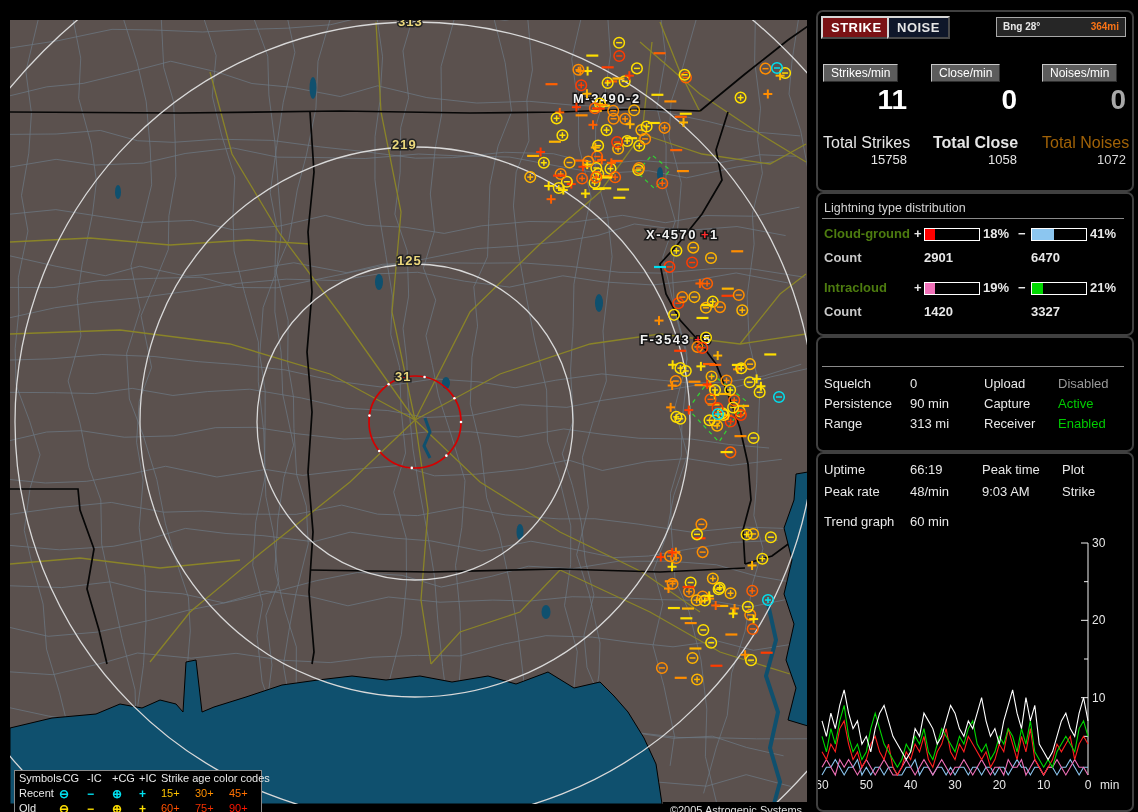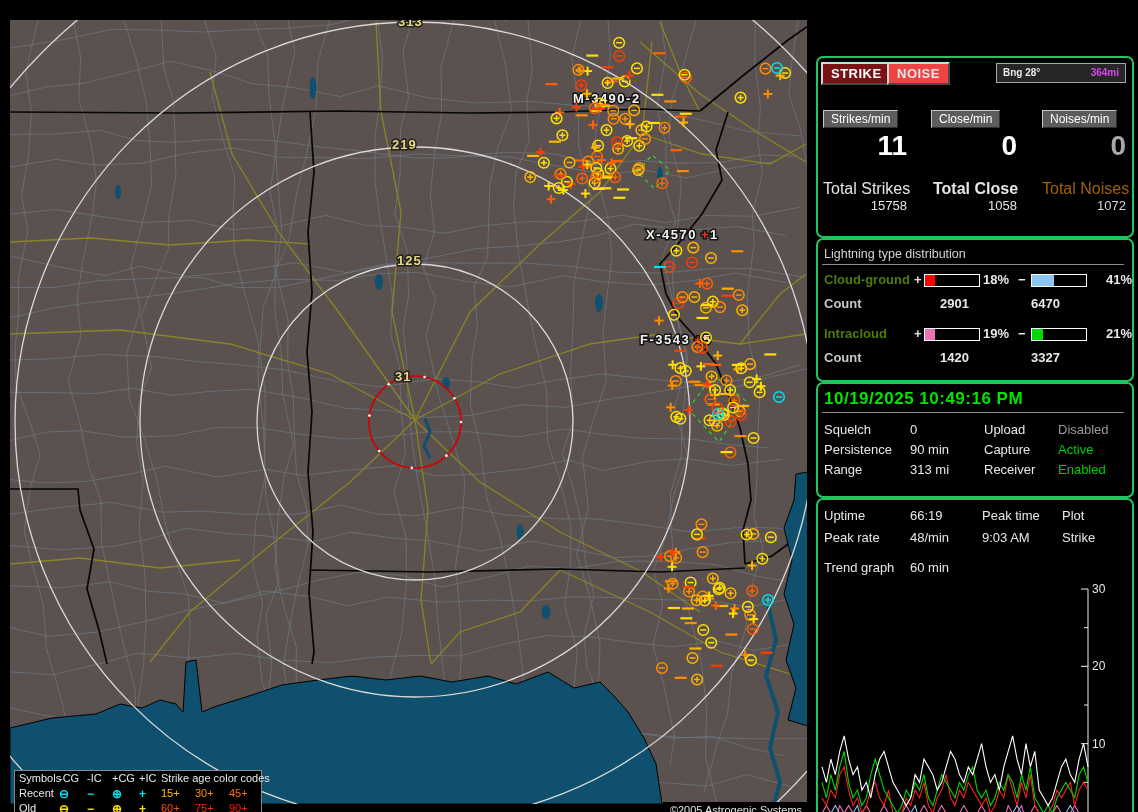--- a/index.html
+++ b/index.html
@@ -12,54 +12,54 @@
           border:1px solid #8a8a8a;font-size:11px;z-index:5;}
   #legend .lrow{position:absolute;left:0;width:100%;height:15px;}
   #legend .r0{top:1px}#legend .r1{top:16px}#legend .r2{top:31px}
   #legend span{position:absolute;white-space:nowrap;color:#e8e8e8;}
   .lx0{left:4px}.lx1{left:44px}.lx2{left:72px}.lx3{left:97px}.lx4{left:124px}
   .lx5{left:146px}.lx6{left:180px}.lx7{left:214px}
   #legend .sym{font-size:12px;font-weight:bold;}
   #copybar{position:absolute;left:663px;top:790px;width:146px;height:17px;background:#000;
            color:#e2e2e2;font-size:11px;text-align:center;line-height:17px;z-index:5;}
   
-  .panel{position:absolute;background:#000;border:2px solid #22c55e;border-radius:7px;margin-top:46px;}
+  .panel{position:absolute;background:#000;border:2px solid #404040;border-radius:7px;}
   #box1{left:816px;top:10px;width:314px;height:178px;}
   #box2{left:816px;top:192px;width:314px;height:140px;}
   #box3{left:816px;top:336px;width:314px;height:112px;}
   #box4{left:816px;top:452px;width:314px;height:356px;}
   .panel *{position:absolute;white-space:nowrap;}
   .btn{height:19px;line-height:19px;padding:0 8px;font-size:13px;font-weight:bold;
        border:2px solid;border-color:#d6d6d6 #4a4a4a #4a4a4a #d6d6d6;letter-spacing:.5px;cursor:default;}
   #strikeBtn{left:3px;top:4px;background:#7a1215;color:#fff;}
-  #noiseBtn{left:69px;top:4px;background:#ef4444;color:#e6e6e6;}
+  #noiseBtn{left:69px;top:4px;background:#0f172a;color:#e6e6e6;}
   #bngChip{left:178px;top:5px;width:116px;height:18px;line-height:18px;background:#262626;
            border:1px solid #a8a8a8;padding:0 6px;font-size:10px;font-weight:bold;display:block;}
   #bngChip .rng{position:absolute;right:6px;top:0;}
   .chip{top:52px;padding:1px 7px;font-size:12px;background:#5c5c5c;color:#fff;
         border:1px solid;border-color:#c8c8c8 #2e2e2e #2e2e2e #c8c8c8;}
   .c1{left:5px}.c2{left:113px}.c3{left:224px}
   .bignum{top:72px;width:84px;text-align:right;font-size:28px;font-weight:bold;}
   .n1{left:5px;color:#fff}.n2{left:115px;color:#fff}.n3{left:224px;color:#a8a8a8}
   .tlabel{top:122px;width:84px;text-align:center;font-size:16px;}
   .tval{top:140px;width:84px;text-align:right;font-size:13px;}
   .t1{left:5px}.t2{left:115px}.t3{left:224px}
   
   #distTitle{left:6px;top:7px;font-size:12.5px;color:#d4d4d4;}
   .hr{left:4px;top:24px;width:302px;border-top:1px solid #8a8a8a;height:0;}
   .drow{font-size:13px;font-weight:bold;}
   .dname{left:6px;color:#4d7c0f;text-align:center;}
   .dsign1{left:96px}.dsign2{left:200px}
   .pbar{top:0;width:54px;height:11px;border:1px solid #fff;background:#000;}
   .pb1{left:106px}.pb2{left:213px}
   .pbar-fill{left:0;top:0;height:100%;}
-  .dpct1{left:165px}.dpct2{left:288px}
+  .dpct1{left:165px}.dpct2{left:272px}
   .y32{top:32px}.y34{top:34px}.y56{top:56px}.y86{top:86px}.y88{top:88px}.y110{top:110px}
   .cnt{left:6px;color:#c8c8c8;font-weight:bold;font-size:13px;}
-  .cv1{left:122px;font-weight:bold;font-size:13px;text-align:right;}
+  .cv1{left:106px;font-weight:bold;font-size:13px;text-align:right;}
   .cv2{left:213px;font-weight:bold;font-size:13px;}
   
   #dateTxt{left:6px;top:5px;font-size:17px;font-weight:bold;color:#00e400;letter-spacing:.5px;}
   .rowA{top:38px}.rowB{top:58px}.rowC{top:78px}
   .sc1{left:6px}.sc2{left:92px}.sc3{left:166px}.sc4{left:240px}
   .srow{font-size:13px;}
   
   .u1{top:8px}.u2{top:30px}.u3{top:60px}
   .uc1{left:6px}.uc2{left:92px}.uc3{left:164px}.uc4{left:244px}
   #trendsvg{left:0;top:80px;}
@@ -1145,21 +1145,21 @@
     </div>
 
     <div id="copybar">©2005 Astrogenic Systems</div>
   </div>
 
   <div class="panel" id="box1">
     <div class="btn" id="strikeBtn">STRIKE</div>
     <div class="btn" id="noiseBtn">NOISE</div>
     <div id="bngChip">
       <span style="position:static">Bng 28°</span>
-      <span class="rng" style="color: #d946ef;">364mi</span>
+      <span class="rng" style="color: #f97316;">364mi</span>
     </div>
 
     <div class="chip c1">Strikes/min</div>
     <div class="chip c2">Close/min</div>
     <div class="chip c3">Noises/min</div>
 
     <div class="bignum n1">11</div>
     <div class="bignum n2">0</div>
     <div class="bignum n3">0</div>
 
@@ -1203,21 +1203,20 @@
         <div class="pbar-fill" style="width: 21%; background: rgb(0, 216, 0);"></div>
       </div>
     <div class="drow dpct2 y86">21%</div>
 
     <div class="cnt y110">Count</div>
     <div class="cv1 y110">1420</div>
     <div class="cv2 y110">3327</div>
   </div>
 
   <div class="panel" id="box3">
-    <div id="dateTxt">10/19/2025 10:49:16 PM</div>
     <div class="hr" style="top:28px"></div>
 
     <div class="srow sc1 rowA">Squelch</div>
     <div class="srow sc2 rowA">0</div>
     <div class="srow sc3 rowA">Upload</div>
     <div class="srow sc4 rowA" style="color: rgb(154, 154, 154);">Disabled</div>
 
     <div class="srow sc1 rowB">Persistence</div>
     <div class="srow sc2 rowB">90 min</div>
     <div class="srow sc3 rowB">Capture</div>

